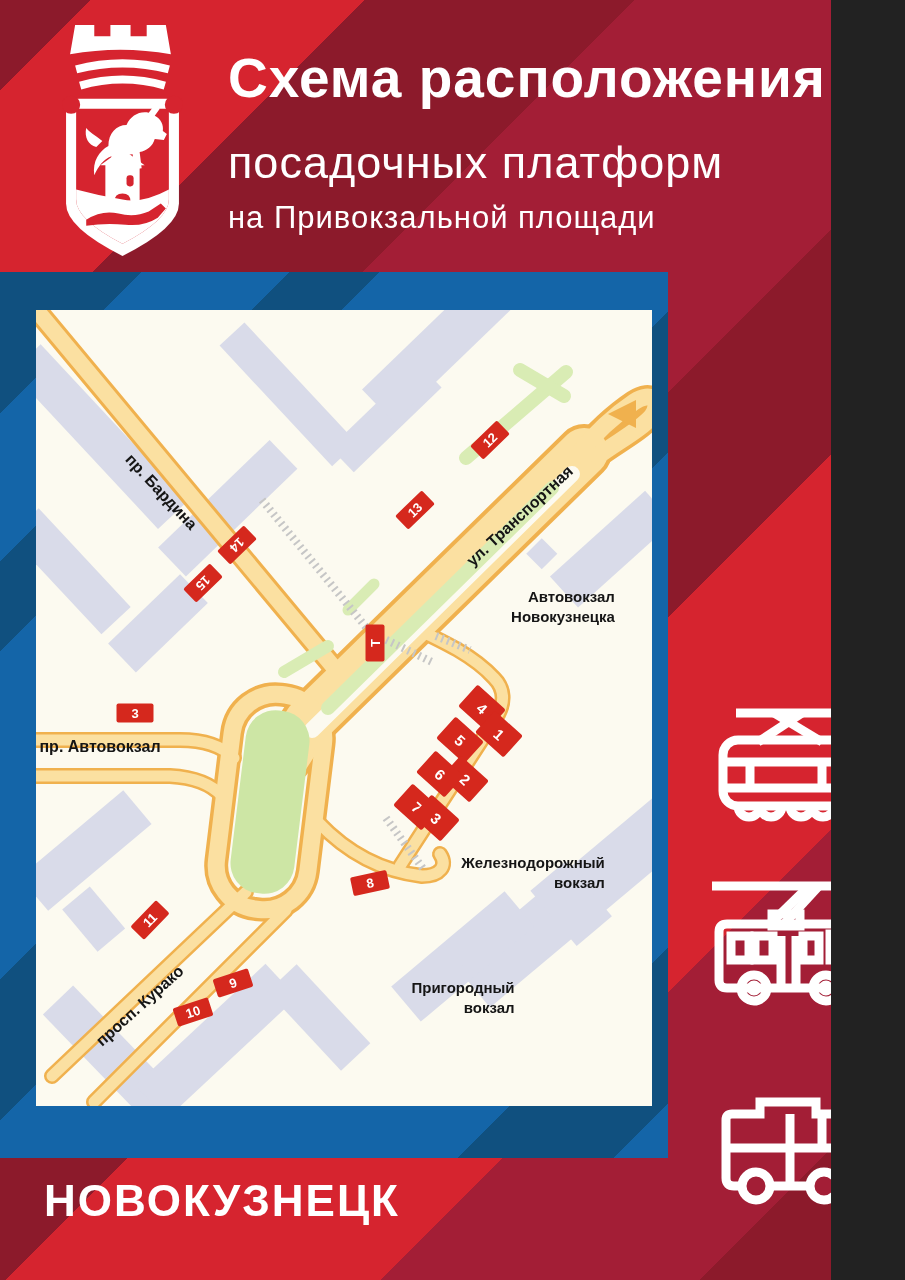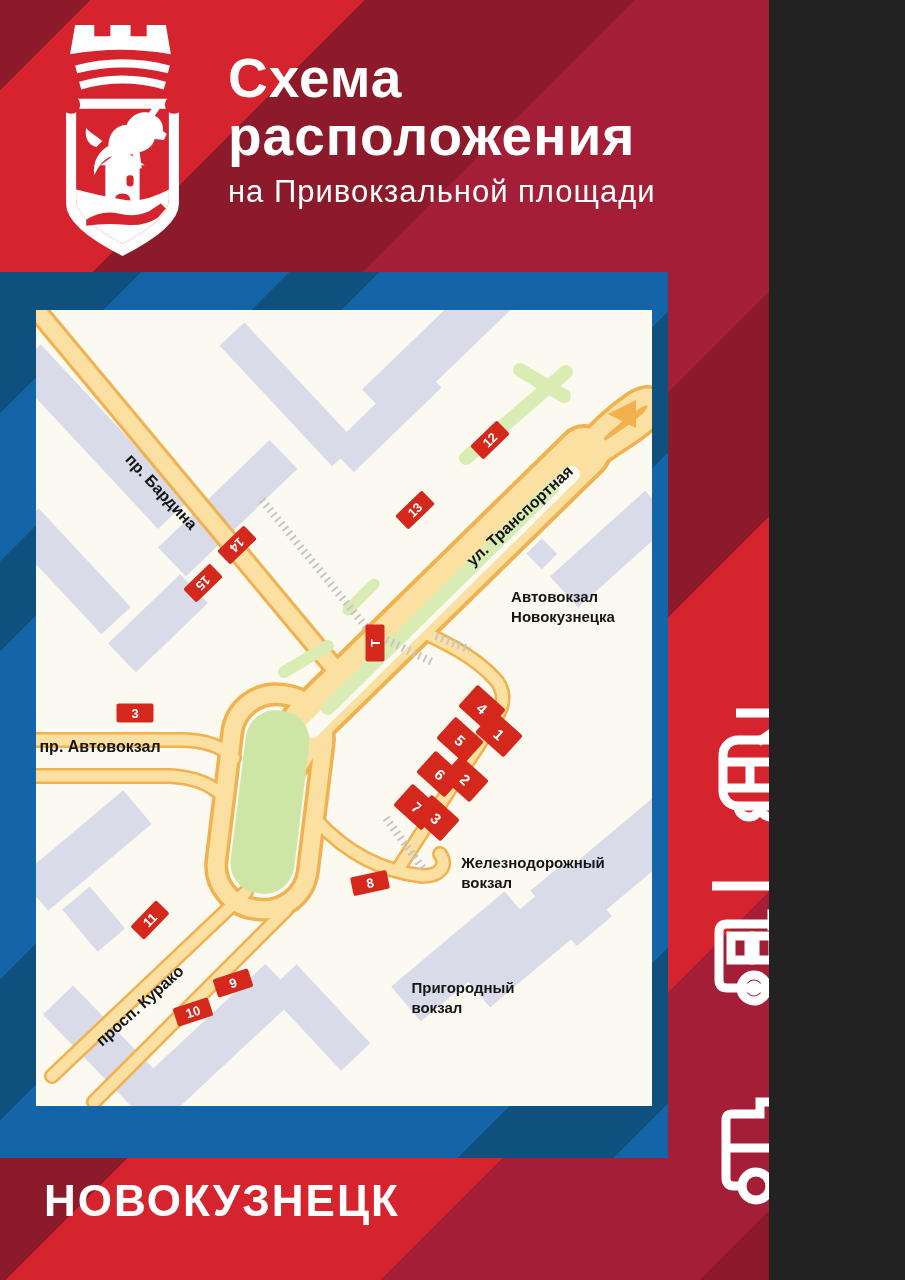--- a/index.html
+++ b/index.html
@@ -1,28 +1,27 @@
 <!DOCTYPE html>
 <html><head>
 <meta charset="utf-8">
 <style>
   html,body{margin:0;padding:0;background:#222;}
   .poster{
-    position:relative;width:725px;height:1280px;overflow:hidden;
+    position:relative;width:831px;height:1280px;overflow:hidden;
     font-family:"Liberation Sans",sans-serif;
     background:linear-gradient(135deg,
       #8C1A2B 0px,#8C1A2B 64px,
       #D6242F 64px,#D6242F 258px,
       #8C1A2B 258px,#8C1A2B 449px,
       #A31E36 449px,#A31E36 750px,
       #8C1A2B 750px,#8C1A2B 909px,
       #D6242F 909px,#D6242F 1174px,
       #A31E36 1174px,#A31E36 1400px,
       #8C1A2B 1400px,#8C1A2B 1545px);
-    padding-left:44px;
   }
   .title{position:absolute;left:228px;top:50px;color:#fff;}
   .title-main{font-size:55px;font-weight:bold;letter-spacing:1px;line-height:1.05;}
   .title-sub{font-size:45px;font-weight:normal;letter-spacing:1px;line-height:1.3;margin-top:26px;}
   .title-sub2{font-size:31px;font-weight:normal;letter-spacing:1px;line-height:1.3;margin-top:6px;}
   .crest{position:absolute;left:40px;top:12px;}
   .city-name{position:absolute;left:44px;top:1176px;color:#fff;font-size:44px;font-weight:bold;letter-spacing:2px;}
   .map-frame{
     position:absolute;left:0;top:272px;width:668px;height:886px;
     background:linear-gradient(135deg,
@@ -35,21 +34,21 @@
       #10507F 950px,#10507F 1060px,
       #1465A8 1060px,#1465A8 1099px);
   }
   .map-canvas{position:absolute;left:36px;top:38px;width:616px;height:796px;background:#FCFAF0;overflow:hidden;}
   .map-svg{position:absolute;left:0;top:0;}
   #map-overlay{position:absolute;left:0;top:0;width:100%;height:100%;}
   .street-label{
     position:absolute;white-space:nowrap;font-weight:bold;font-size:16px;color:#151515;
   }
   .poi-label{
-    position:absolute;text-align:left;font-weight:bold;font-size:15px;color:#151515;line-height:1.35;
+    position:absolute;text-align:right;font-weight:bold;font-size:15px;color:#151515;line-height:1.35;
     transform:translate(-50%,-50%);white-space:nowrap;
   }
   .mk{
     position:absolute;background:#D5281D;color:#fff;font-weight:bold;
     display:flex;align-items:center;justify-content:center;border-radius:2px;
   }
   .mk-small{width:37px;height:19px;font-size:13px;}
   .mk-big{width:29px;height:38px;font-size:15px;}
   .mk-big span{display:block;transform:rotate(90deg);}
   .icons-col svg{position:absolute;}
@@ -78,20 +77,21 @@
     <rect x="63" y="148" width="34" height="56" rx="3" fill="#fff"></rect>
     <path d="M72,204 V188 Q72,180 80,180 Q88,180 88,188 V204 Z" fill="#D6242F"></path>
     <rect x="84" y="162" width="7" height="11" rx="3" fill="#D6242F"></rect>
 
     <path d="M34,186 Q34,206 80,230 Q126,206 126,186 V176 Q100,190 80,186 Q56,182 34,176 Z" fill="#fff"></path>
     <path d="M44,206 q16,-10 32,-6 q16,4 30,-2 l12,-8 5,5 -8,9 q-14,9 -32,7 q-20,-2 -39,1 Z" fill="#D6242F"></path>
   </svg>
 
   <div class="title">
     <div class="title-main">Схема расположения</div>
+    <div class="title-sub">посадочных платформ</div>
     <div class="title-sub2">на Привокзальной площади</div>
   </div>
 
   <div class="map-frame">
     <div class="map-canvas">
       <svg class="map-svg" width="616" height="796" viewBox="0 0 616 796">
 
         <g fill="#D9DBE9">
           <g transform="translate(-10,48) rotate(47)">
               <rect y="-20" width="215" height="40"></rect>

